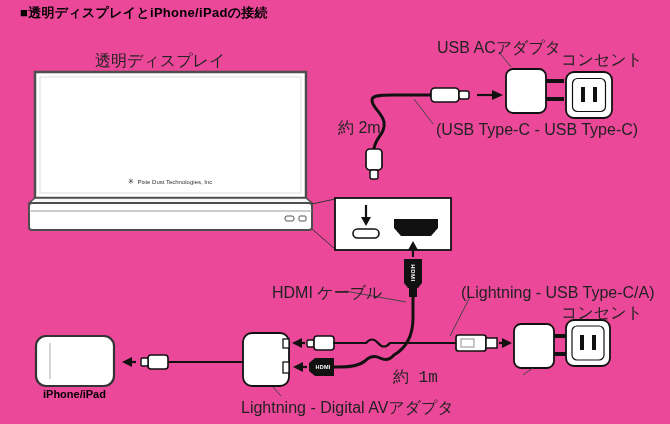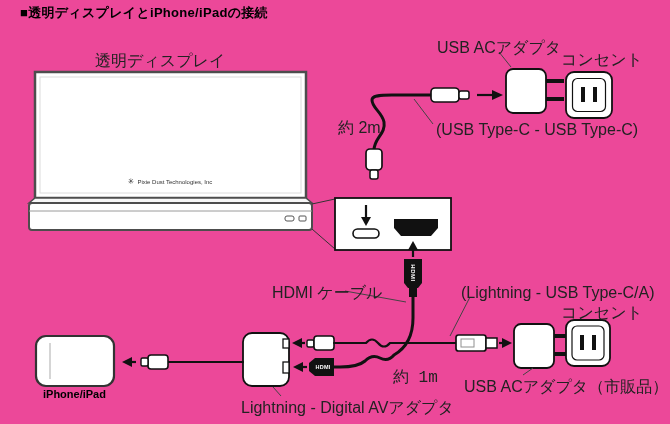--- a/index.html
+++ b/index.html
@@ -143,21 +143,20 @@
   <div class="lbl" style="left:437px;top:38px;">USB ACアダプタ</div>
   <div class="lbl" style="left:561px;top:50px;">コンセント</div>
   <div class="lbl" style="left:338px;top:118px;text-align:center;">約 2m</div>
   <div class="lbl" style="left:421px;top:120px;margin-left:15px;">(USB Type-C - USB Type-C)</div>
 
   <div class="lbl" style="left:272px;top:283px;">HDMI ケーブル</div>
   <div class="lbl" style="left:461px;top:283px;">(Lightning - USB Type-C/A)</div>
 
   <div class="lbl" style="left:561px;top:303px;">コンセント</div>
   <div class="lbl" style="left:393px;top:369px;font-family:Liberation Mono, monospace;">約 1m</div>
-  <div class="lbl" style="left:464px;top:377px;">USB ACアダプタ（市販品）</div>
 
   <div class="lbl bold" style="left:43px;top:388px;">iPhone/iPad</div>
   <div class="lbl" style="left:241px;top:398px;">Lightning - Digital AVアダプタ</div>
 
   <div class="plug-label vert" style="left:404px;top:259px;width:18px;height:28px;">
     <span>HDMI</span>
   </div>
   <div class="plug-label horiz" style="left:312px;top:359px;width:22px;height:16px;">HDMI</div>
 
 </div>

